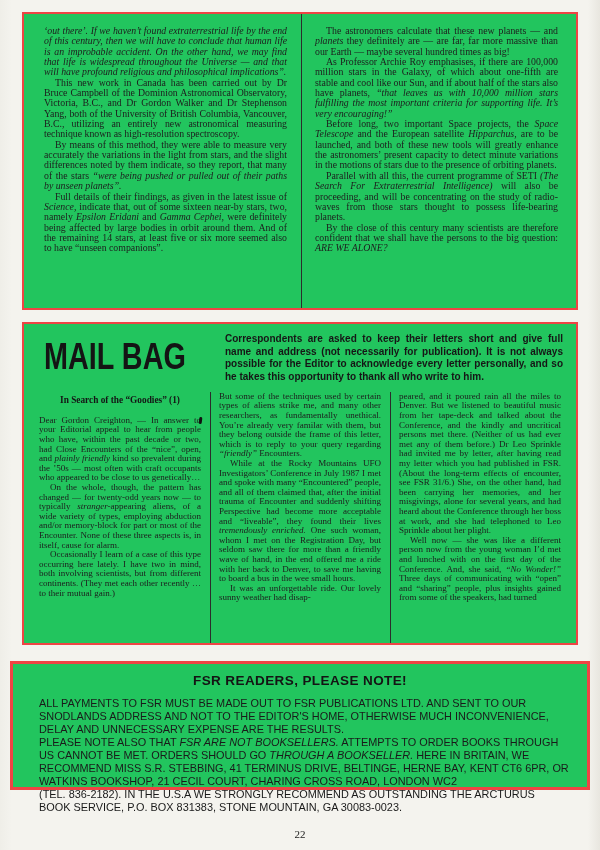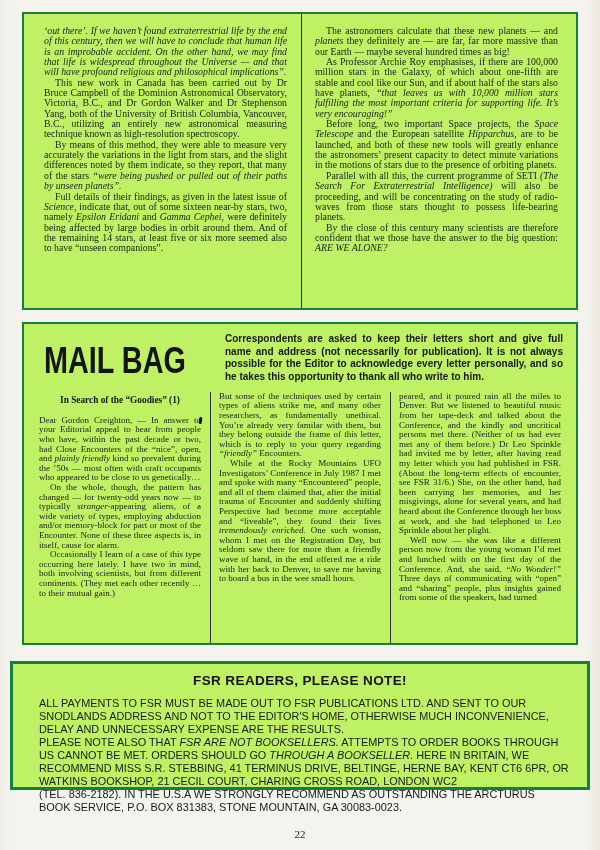--- a/index.html
+++ b/index.html
@@ -5,36 +5,36 @@
   html,body { margin:0; padding:0; }
   body {
     width:600px; height:850px; position:relative;
     background: linear-gradient(90deg, #efeee8 0%, #f4f3ee 2%, #f4f3ee 98%, #e8e6df 100%);
     font-family:"Liberation Serif", serif;
     color:#1e1e1e;
     overflow:hidden;
   }
   .box {
     position:absolute; box-sizing:border-box;
-    border:2px solid #15803d; background:#bef264;
+    border:2px solid #ef4444; background:#22c55e;
   }
   
   #article-box { left:22px; top:12px; width:556px; height:298px; display:flex; overflow:hidden; }
   .article-col { flex:1; padding:12px 14px 6px 20px; box-sizing:border-box; }
   .article-col.right { border-left:1px solid #2c2c2c; padding:12px 18px 6px 13px; }
   .para {
     margin:0; text-align:justify;
     font-size:9.8px; line-height:10.35px;
     color:#1d1d1d;
   }
   .para.indent { text-indent:11px; }
   .it { font-style:italic; }
   
   #mailbag-box { left:22px; top:322px; width:556px; height:323px; display:flex; flex-direction:column; overflow:hidden; }
-  .mb-header { display:flex; align-items:center; padding:9px 13px 2px 20px; }
+  .mb-header { display:flex; align-items:flex-start; padding:9px 13px 2px 20px; }
   #mailbag-title {
     font-family:"Liberation Sans", sans-serif; font-weight:bold;
     font-size:36px; line-height:1; letter-spacing:0px;
     transform:scaleX(0.8); transform-origin:left top;
     margin-top:6px; white-space:nowrap; color:#141414;
   }
   .mb-intro {
     margin-left:auto; width:338px;
     font-family:"Liberation Sans", sans-serif; font-weight:bold;
     font-size:10px; line-height:12.7px; text-align:justify; color:#161616;
@@ -82,21 +82,21 @@
         <p class="para"><span class="it">‘out there’. If we haven’t found extraterrestrial life by the end of this century, then we will have to conclude that human life is an improbable accident. On the other hand, we may find that life is widespread throughout the Universe — and that will have profound religious and philosophical implications”.</span></p>
         <p class="para indent"><span>This new work in Canada has been carried out by Dr Bruce Campbell of the Dominion Astronomical Observatory, Victoria, B.C., and Dr Gordon Walker and Dr Stephenson Yang, both of the University of British Columbia, Vancouver, B.C., utilizing an entirely new astronomical measuring technique known as high-resolution spectroscopy.</span></p>
         <p class="para indent"><span>By means of this method, they were able to measure very accurately the variations in the light from stars, and the slight differences noted by them indicate, so they report, that many of the stars </span><span class="it">“were being pushed or pulled out of their paths by unseen planets”.</span></p>
         <p class="para indent"><span>Full details of their findings, as given in the latest issue of </span><span class="it">Science,</span><span> indicate that, out of some sixteen near-by stars, two, namely </span><span class="it">Epsilon Eridani</span><span> and </span><span class="it">Gamma Cephei,</span><span> were definitely being affected by large bodies in orbit around them. And of the remaining 14 stars, at least five or six more seemed also to have “unseen companions”.</span></p>
       </div>
     <div class="article-col right">
         <p class="para indent"><span>The astronomers calculate that these new planets — and </span><span class="it">planets</span><span> they definitely are — are far, far more massive than our Earth — maybe several hundred times as big!</span></p>
         <p class="para indent"><span>As Professor Archie Roy emphasises, if there are 100,000 million stars in the Galaxy, of which about one-fifth are stable and cool like our Sun, and if about half of the stars also have planets, </span><span class="it">“that leaves us with 10,000 million stars fulfilling the most important criteria for supporting life. It’s very encouraging!”</span></p>
         <p class="para indent"><span>Before long, two important Space projects, the </span><span class="it">Space Telescope</span><span> and the European satellite </span><span class="it">Hipparchus,</span><span> are to be launched, and both of these new tools will greatly enhance the astronomers’ present capacity to detect minute variations in the motions of stars due to the presence of orbiting planets.</span></p>
         <p class="para indent"><span>Parallel with all this, the current programme of SETI </span><span class="it">(The Search For Extraterrestrial Intelligence)</span><span> will also be proceeding, and will be concentrating on the study of radio-waves from those stars thought to possess life-bearing planets.</span></p>
-        <p class="para indent"><span>By the close of this century many scientists are therefore confident that we those have the answer to the big question: </span><span class="it">ARE WE ALONE?</span></p>
+        <p class="para indent"><span>By the close of this century many scientists are therefore confident that we shall have the persons to the big question: </span><span class="it">ARE WE ALONE?</span></p>
       </div>
   </div>
 
   <div class="box" id="mailbag-box">
     <div class="mb-header">
       <div id="mailbag-title">MAIL BAG</div>
       <div class="mb-intro">Correspondents are asked to keep their letters short and give full name and address (not necessarily for publication). It is not always possible for the Editor to acknowledge every letter personally, and so he takes this opportunity to thank all who write to him.</div>
     </div>
     <div class="mb-cols">
       <div class="mb-col">
@@ -104,20 +104,21 @@
         <span class="ink-mark"></span>
         <div>
             <p class="para"><span>Dear Gordon Creighton, — In answer to your Editorial appeal to hear from people who have, within the past decade or two, had Close Encounters of the “nice”, open, and </span><span class="it">plainly friendly</span><span> kind so prevalent during the ’50s — most often with craft occupants who appeared to be close to us genetically…</span></p>
             <p class="para indent"><span>On the whole, though, the pattern has changed — for twenty-odd years now — to typically </span><span class="it">stranger-</span><span>appearing aliens, of a wide variety of types, employing abduction and/or memory-block for part or most of the Encounter. None of these three aspects is, in itself, cause for alarm.</span></p>
             <p class="para indent"><span>Occasionally I learn of a case of this type occurring here lately. I have two in mind, both involving scientists, but from different continents. (They met each other recently … to their mutual gain.)</span></p>
           </div>
       </div>
       <div class="mb-col">
           <p class="para"><span>But some of the techniques used by certain types of aliens strike me, and many other researchers, as fundamentally unethical. You’re already very familar with them, but they belong outside the frame of this letter, which is to reply to your query regarding </span><span class="it">“friendly”</span><span> Encounters.</span></p>
           <p class="para indent"><span>While at the Rocky Mountains UFO Investigators’ Conference in July 1987 I met and spoke with many “Encountered” people, and all of them claimed that, after the initial trauma of Encounter and suddenly shifting Perspective had become more acceptable and “liveable”, they found their lives </span><span class="it">tremendously enriched.</span><span> One such woman, whom I met on the Registration Day, but seldom saw there for more than a friendly wave of hand, in the end offered me a ride with her back to Denver, to save me having to board a bus in the wee small hours.</span></p>
+          <p class="para indent"><span>It was an unforgettable ride. Our lovely sunny weather had disap-</span></p>
         </div>
       <div class="mb-col">
           <p class="para"><span>peared, and it poured rain all the miles to Denver. But we listened to beautiful music from her tape-deck and talked about the Conference, and the kindly and uncritical persons met there. (Neither of us had ever met any of them before.) Dr Leo Sprinkle had invited me by letter, after having read my letter which you had published in FSR. (About the long-term effects of encounter, see FSR 31/6.) She, on the other hand, had been carrying her memories, and her misgivings, alone for several years, and had heard about the Conference through her boss at work, and she had telephoned to Leo Sprinkle about her plight.</span></p>
           <p class="para indent"><span>Well now — she was like a different person now from the young woman I’d met and lunched with on the first day of the Conference. And, she said, </span><span class="it">“No Wonder!”</span><span> Three days of communicating with “open” and “sharing” people, plus insights gained from some of the speakers, had turned</span></p>
         </div>
     </div>
   </div>
 
   <div class="box" id="notice-box">
     <div id="notice-title">FSR READERS, PLEASE NOTE!</div>

